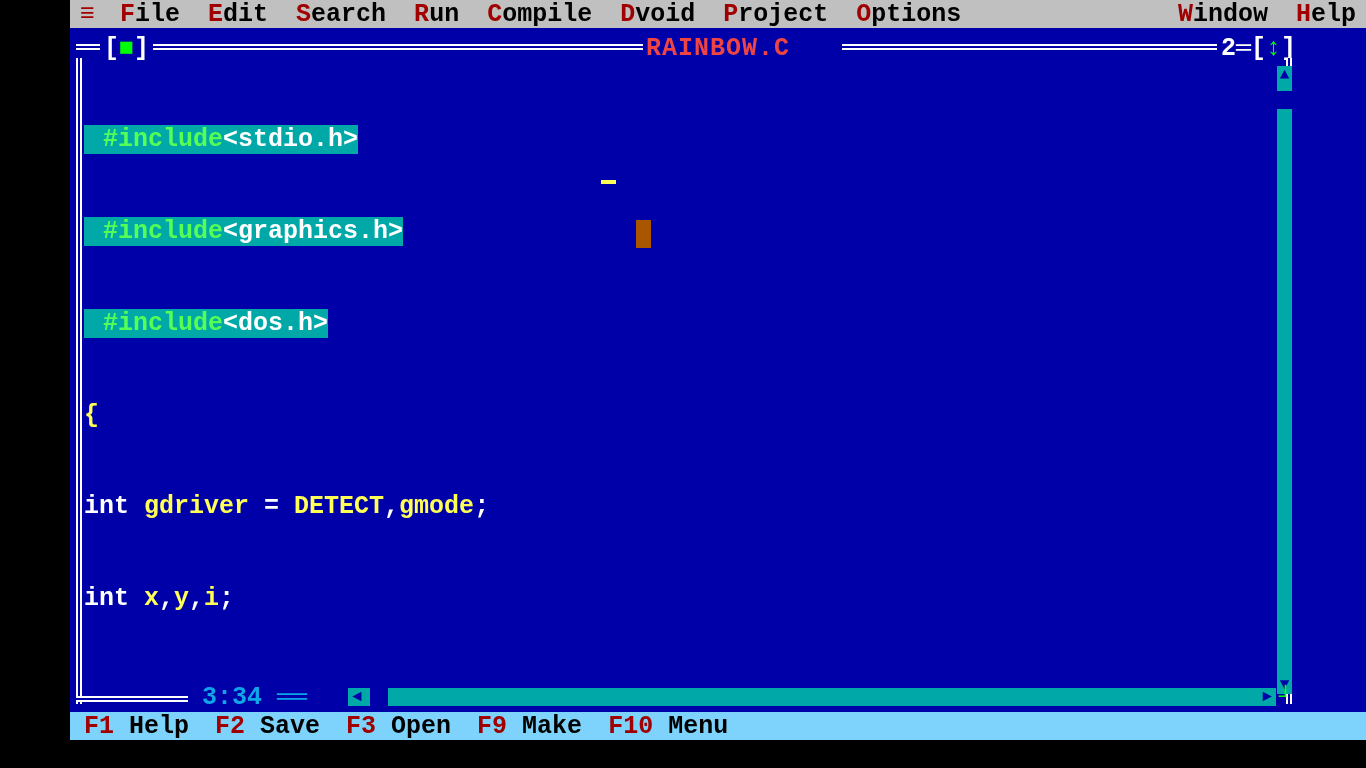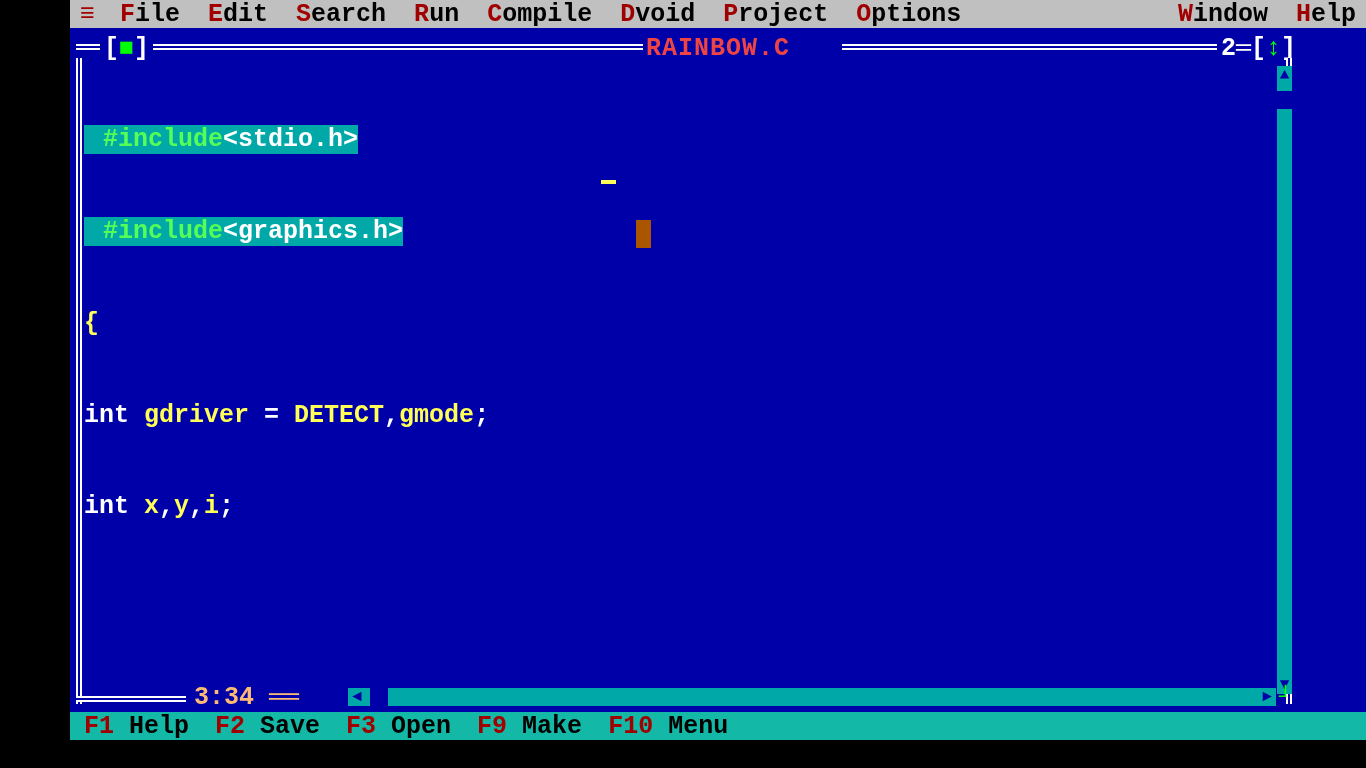--- a/index.html
+++ b/index.html
@@ -97,21 +97,21 @@
     color:#00ff00; font-size:22px;
   }
   .bottom-border-left, .bottom-border-right {
     position:absolute; bottom:38px; height:6px; background:#fff;
   }
   .bottom-border-left .inner, .bottom-border-right .inner {
     position:absolute; top:2px; left:0; right:0; height:2px; background:#0000a8;
   }
   .bottom-border-left { left:6px; width:112px; }
   .cursor-pos {
-    position:absolute; left:116px; bottom:28px; color:#fdba74; background:#0000a8;
+    position:absolute; left:124px; bottom:28px; color:#0ea5e9; background:#0000a8;
     padding:0 8px;
   }
   .code-area {
     position:absolute; left:14px; top:36px;
     width:1190px;
     line-height:30.6px;
     white-space:pre;
   }
   .line { height:30.6px; }
   .t-white  { color:#ffffff; }
@@ -122,21 +122,21 @@
   .text-cursor {
     position:absolute; left:517px; top:116px;
     width:15px; height:4px; background:#ffff55;
   }
   .brown-block {
     position:absolute; left:552px; top:156px;
     width:15px; height:28px; background:#aa5500;
   }
   .statusbar {
     position:absolute; bottom:0; left:0; width:1296px; height:28px;
-    background:#14b8a6;
+    background:#7dd3fc;
     display:flex; align-items:center;
     padding-left:14px;
     white-space:pre;
   }
   .stat-item { margin-right:26px; }
   .stat-item .key { color:#a00000; }
   .stat-item .lbl { color:#000; }
 </style>
 </head>
 <body>
@@ -169,20 +169,21 @@
     <div class="title-text"><span>RAINBOW.C</span></div>
     <span class="title-num"><span>2</span>═<span>[</span><span class="upd">↕</span><span>]</span></span>
   </div>
 
   <div class="side-border-left"></div>
   <div class="side-border-right"></div>
 
   <div class="code-area">
     <div class="line"><span class="hl-cyan"><span class="t-green">#include</span><span>&lt;stdio.h&gt;</span></span></div>
     <div class="line"><span class="hl-cyan"><span class="t-green">#include</span><span>&lt;graphics.h&gt;</span></span></div>
+    <div class="line"><span class="hl-cyan"><span class="t-green">#include</span><span>&lt;dos.h&gt;</span></span></div>
     <div class="line"><span class="t-yellow">{</span></div>
     <div class="line"><span class="t-white">int</span><span class="t-yellow"> gdriver </span><span class="t-white">=</span><span class="t-yellow"> DETECT</span><span class="t-white">,</span><span class="t-yellow">gmode</span><span class="t-white">;</span></div>
     <div class="line"><span class="t-white">int</span><span class="t-yellow"> x</span><span class="t-white">,</span><span class="t-yellow">y</span><span class="t-white">,</span><span class="t-yellow">i</span><span class="t-white">;</span></div>
     
     
     
     
     
     
     

